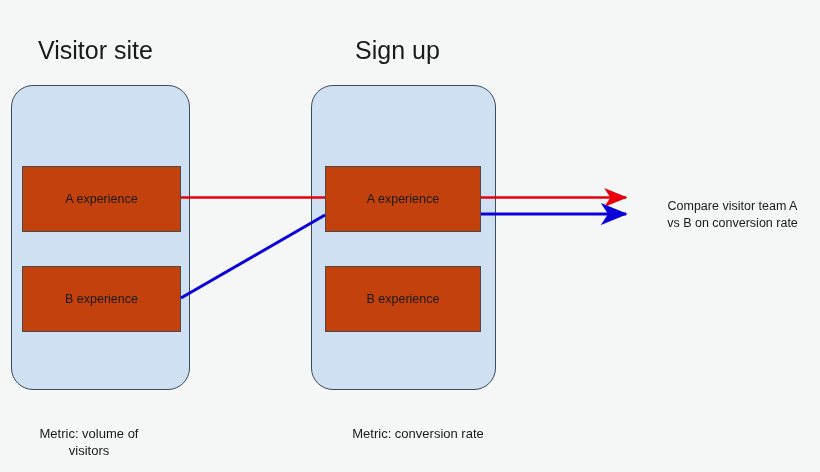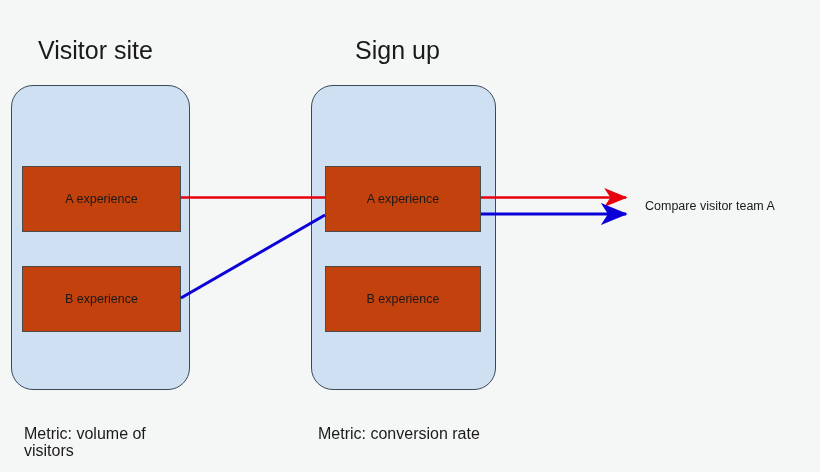--- a/index.html
+++ b/index.html
@@ -13,20 +13,21 @@
     font-family: "Liberation Sans", sans-serif;
     overflow: hidden;
     position: relative;
   }
   #canvas {
     position: absolute;
     left: 0;
     top: 0;
     width: 820px;
     height: 472px;
+    text-align: center;
   }
   .stage {
     position: absolute;
     background: #cfe0f3;
     border: 1.2px solid #3a4a58;
     border-radius: 22px;
     box-sizing: border-box;
   }
   #stage-visitor-site {
     left: 11px;
@@ -77,21 +78,21 @@
     left: 645px;
     top: 185px;
     width: 175px;
     font-size: 12.5px;
     line-height: 17px;
     color: #1a1a1a;
     margin-top: 13px;
   }
   .metric-label {
     position: absolute;
-    font-size: 16px;
+    font-size: 13px;
     line-height: 17px;
     color: #1a1a1a;
   }
   #metric-visitor-site {
     left: 24px;
     top: 425px;
     width: 130px;
   }
   #metric-sign-up {
     left: 318px;
@@ -142,19 +143,20 @@
 
     <line x1="481" y1="197.5" x2="626" y2="197.5" stroke="#e8000d" stroke-width="2.6" marker-end="url(#arrow-red)"></line>
 
     <line x1="181" y1="298" x2="325" y2="215" stroke="#0c00d8" stroke-width="3"></line>
 
     <line x1="481" y1="214" x2="626" y2="214" stroke="#0c00d8" stroke-width="3" marker-end="url(#arrow-blue)"></line>
   </svg>
 
   <div class="result-label">
     <div>Compare visitor team A</div>
+    <div>vs B on conversion rate</div>
   </div>
 
   <div class="metric-label" id="metric-visitor-site">Metric: volume of visitors</div>
 
   <div class="metric-label" id="metric-sign-up">Metric: conversion rate</div>
 
 </div>
 
 </body></html>

